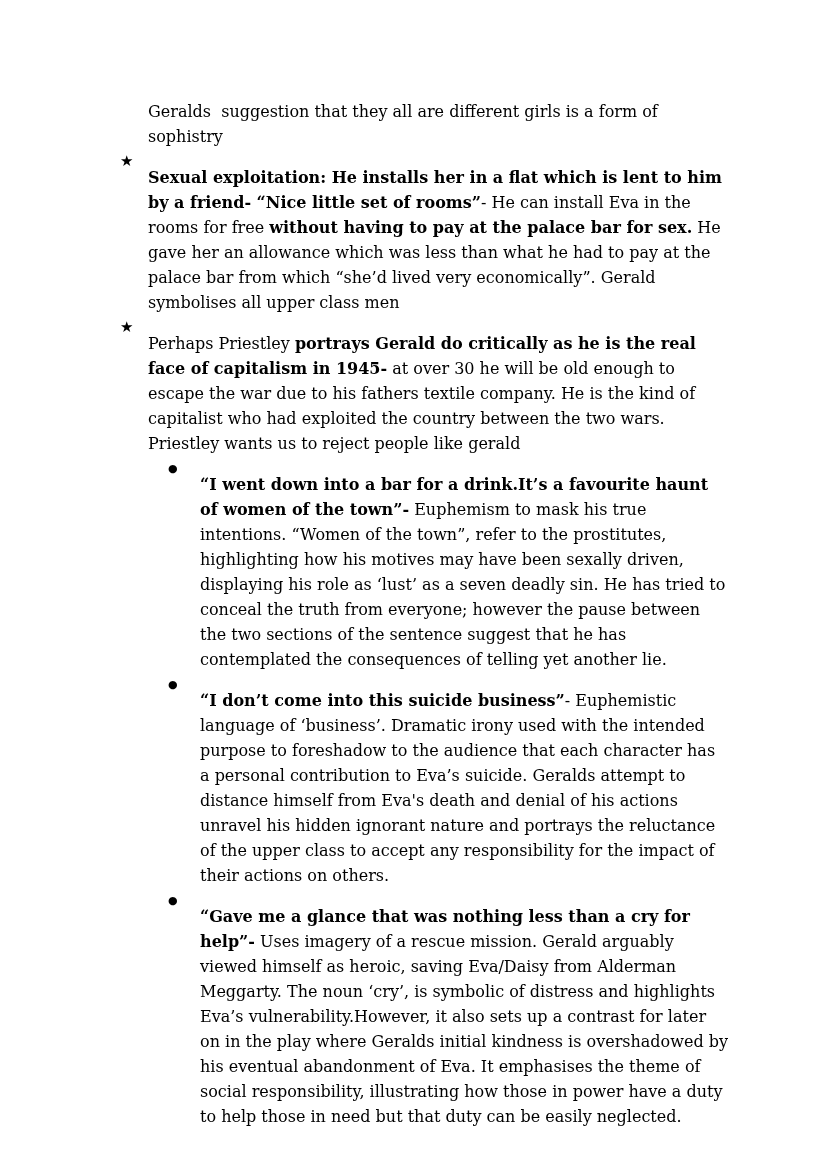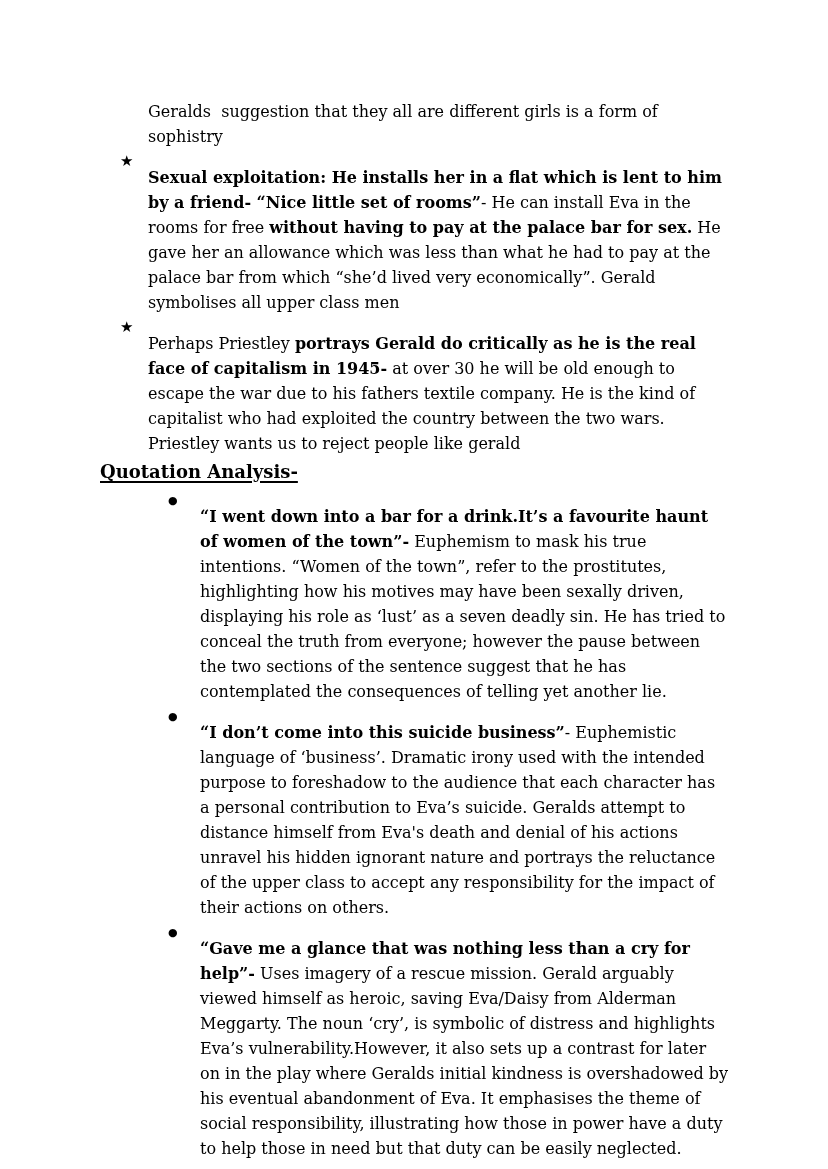--- a/index.html
+++ b/index.html
@@ -71,21 +71,20 @@
     <div class="li star-li">
       <span class="glyph">★</span>
       <p class="li-text"><span class="seg b">Sexual exploitation: He installs her in a flat which is lent to him by a friend- “Nice little set of rooms”</span><span class="seg">- He can install Eva in the rooms for free </span><span class="seg b">without having to pay at the palace bar for sex.</span><span class="seg"> He gave her an allowance which was less than what he had to pay at the palace bar from which “she’d lived very economically”. Gerald symbolises all upper class men</span></p>
     </div>
 
     <div class="li star-li">
       <span class="glyph">★</span>
       <p class="li-text"><span class="seg">Perhaps Priestley </span><span class="seg b">portrays Gerald do critically as he is the real face of capitalism in 1945-</span><span class="seg"> at over 30 he will be old enough to escape the war due to his fathers textile company. He is the kind of capitalist who had exploited the country between the two wars. Priestley wants us to reject people like gerald</span></p>
     </div>
 
-    <h2 class="heading"><span class="heading-text">Quotation Analysis-</span></h2>
 
     <div class="li dot-li">
       <span class="glyph">●</span>
       <p class="li-text"><span class="seg b">“I went down into a bar for a drink.It’s a favourite haunt of women of the town”-</span><span class="seg"> Euphemism to mask his true intentions. “Women of the town”, refer to the prostitutes, highlighting how his motives may have been sexally driven, displaying his role as ‘lust’ as a seven deadly sin. He has tried to conceal the truth from everyone; however the pause between the two sections of the sentence suggest that he has contemplated the consequences of telling yet another lie.</span></p>
     </div>
 
     <div class="li dot-li">
       <span class="glyph">●</span>
       <p class="li-text"><span class="seg b">“I don’t come into this suicide business”</span><span class="seg">- Euphemistic language of ‘business’. Dramatic irony used with the intended purpose to foreshadow to the audience that each character has a personal contribution to Eva’s suicide. Geralds attempt to distance himself from Eva's death and denial of his actions unravel his hidden ignorant nature and portrays the reluctance of the upper class to accept any responsibility for the impact of their actions on others.</span></p>
     </div>

